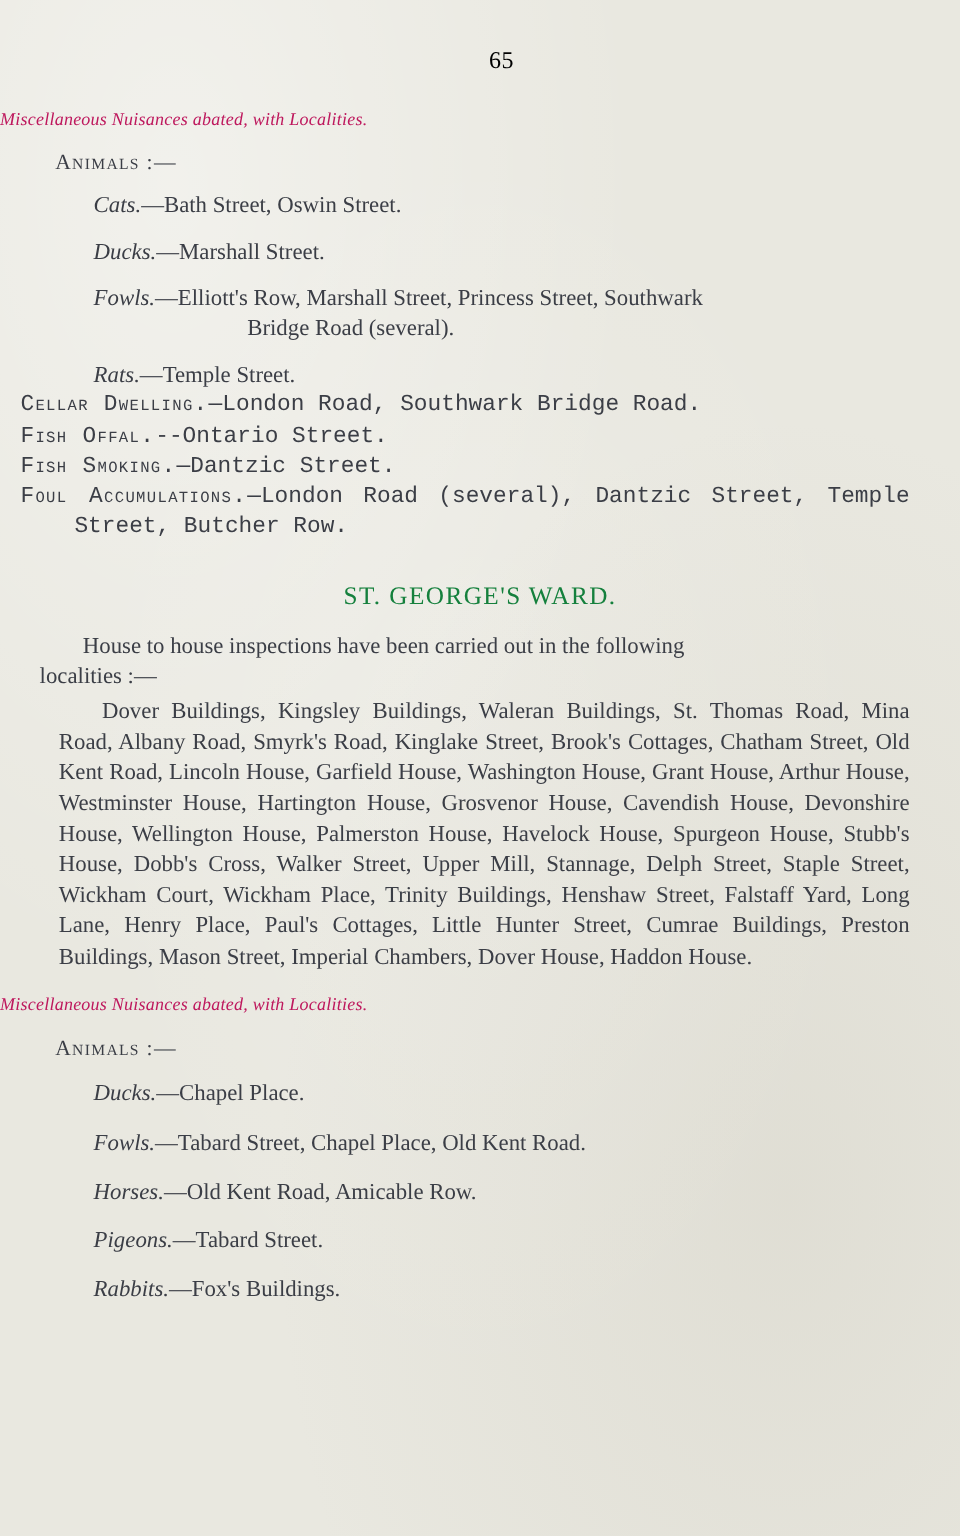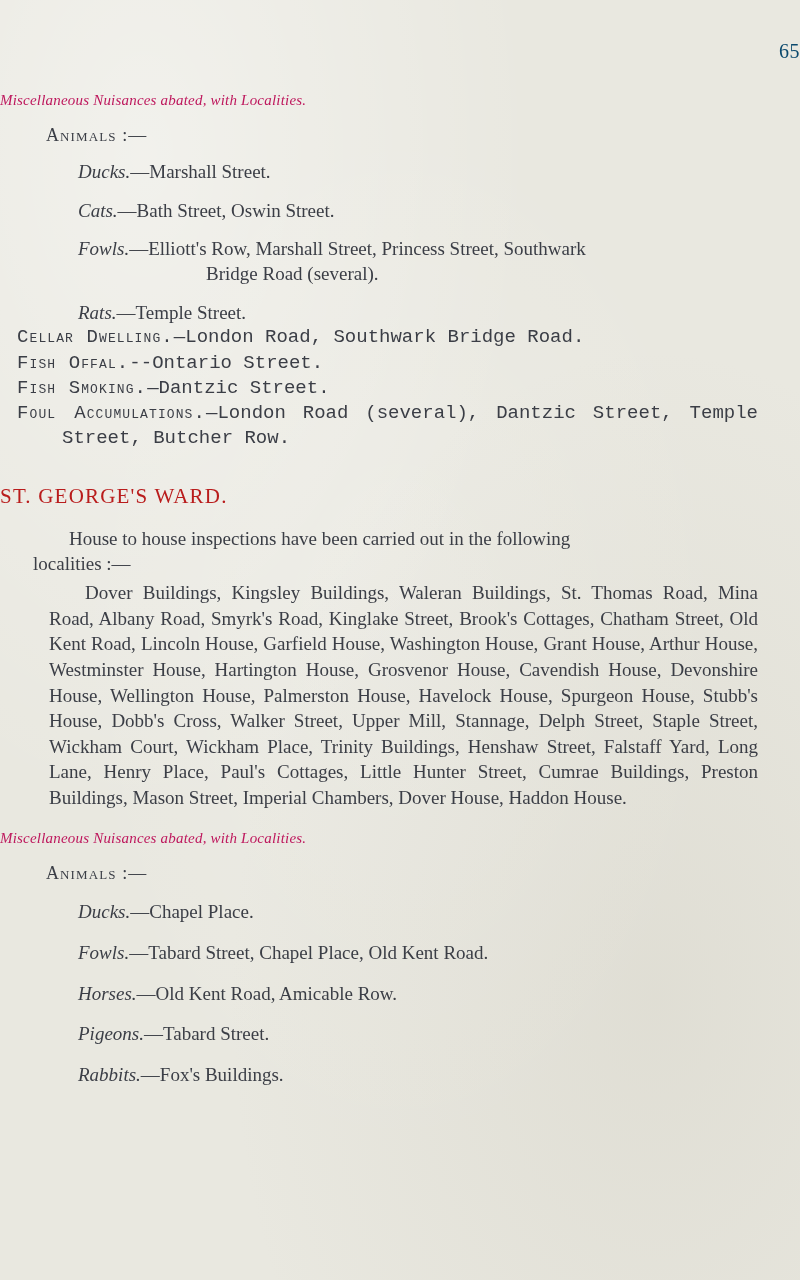--- a/index.html
+++ b/index.html
@@ -26,25 +26,25 @@
       radial-gradient(ellipse at 50% 50%, rgba(255,255,255,0.16), rgba(255,255,255,0) 60%);
     mix-blend-mode: normal;
   }
   .page {
     position: absolute;
     inset: 0;
     padding: 0;
   }
 
   .folio {
-    text-align: right;
+    text-align: center;
     font-size: 20px;
     letter-spacing: 0.5px;
     margin-top: 40px;
-    color: #0c4a6e;
+    color: #000000;
     padding-left: 36px;
   }
 
   .italic-head {
     text-align: left;
     font-style: italic;
     font-size: 15px;
     margin-top: 29px;
     letter-spacing: 0.2px;
     color: #be185d;
@@ -87,25 +87,25 @@
     display: block;
     padding-left: 45px;
     text-indent: -45px;
   }
   .blockentry.hang2 .body {
     padding-left: 45px;
     text-indent: -45px;
   }
 
   .ward-title {
-    text-align: left;
+    text-align: center;
     font-size: 21px;
     letter-spacing: 1.2px;
     margin-top: 33px;
-    color: #b91c1c;
+    color: #15803d;
   }
 
   .intro {
     margin-top: 17px;
     padding-left: 33px;
     padding-right: 42px;
     font-size: 19px;
     line-height: 1.33;
     text-align: justify;
     text-indent: 36px;
@@ -142,25 +142,25 @@
 
   <div class="folio">65</div>
 
   <div class="italic-head">Miscellaneous Nuisances abated, with Localities.</div>
 
   <div class="smallcaps-line">
     <span class="sc">Animals :—</span>
   </div>
 
   <div class="entry">
+    <span class="term">Cats.</span><span>—</span><span>Bath Street, Oswin Street.</span>
+  </div>
+
+  <div class="entry">
     <span class="term">Ducks.</span><span>—</span><span>Marshall Street.</span>
-  </div>
-
-  <div class="entry">
-    <span class="term">Cats.</span><span>—</span><span>Bath Street, Oswin Street.</span>
   </div>
 
   <div class="entry">
     <span class="term">Fowls.</span><span>—</span><span>Elliott's Row, Marshall Street, Princess Street, Southwark</span>
     <span class="cont">Bridge Road (several).</span>
   </div>
 
   <div class="entry">
     <span class="term">Rats.</span><span>—</span><span>Temple Street.</span>
   </div>

